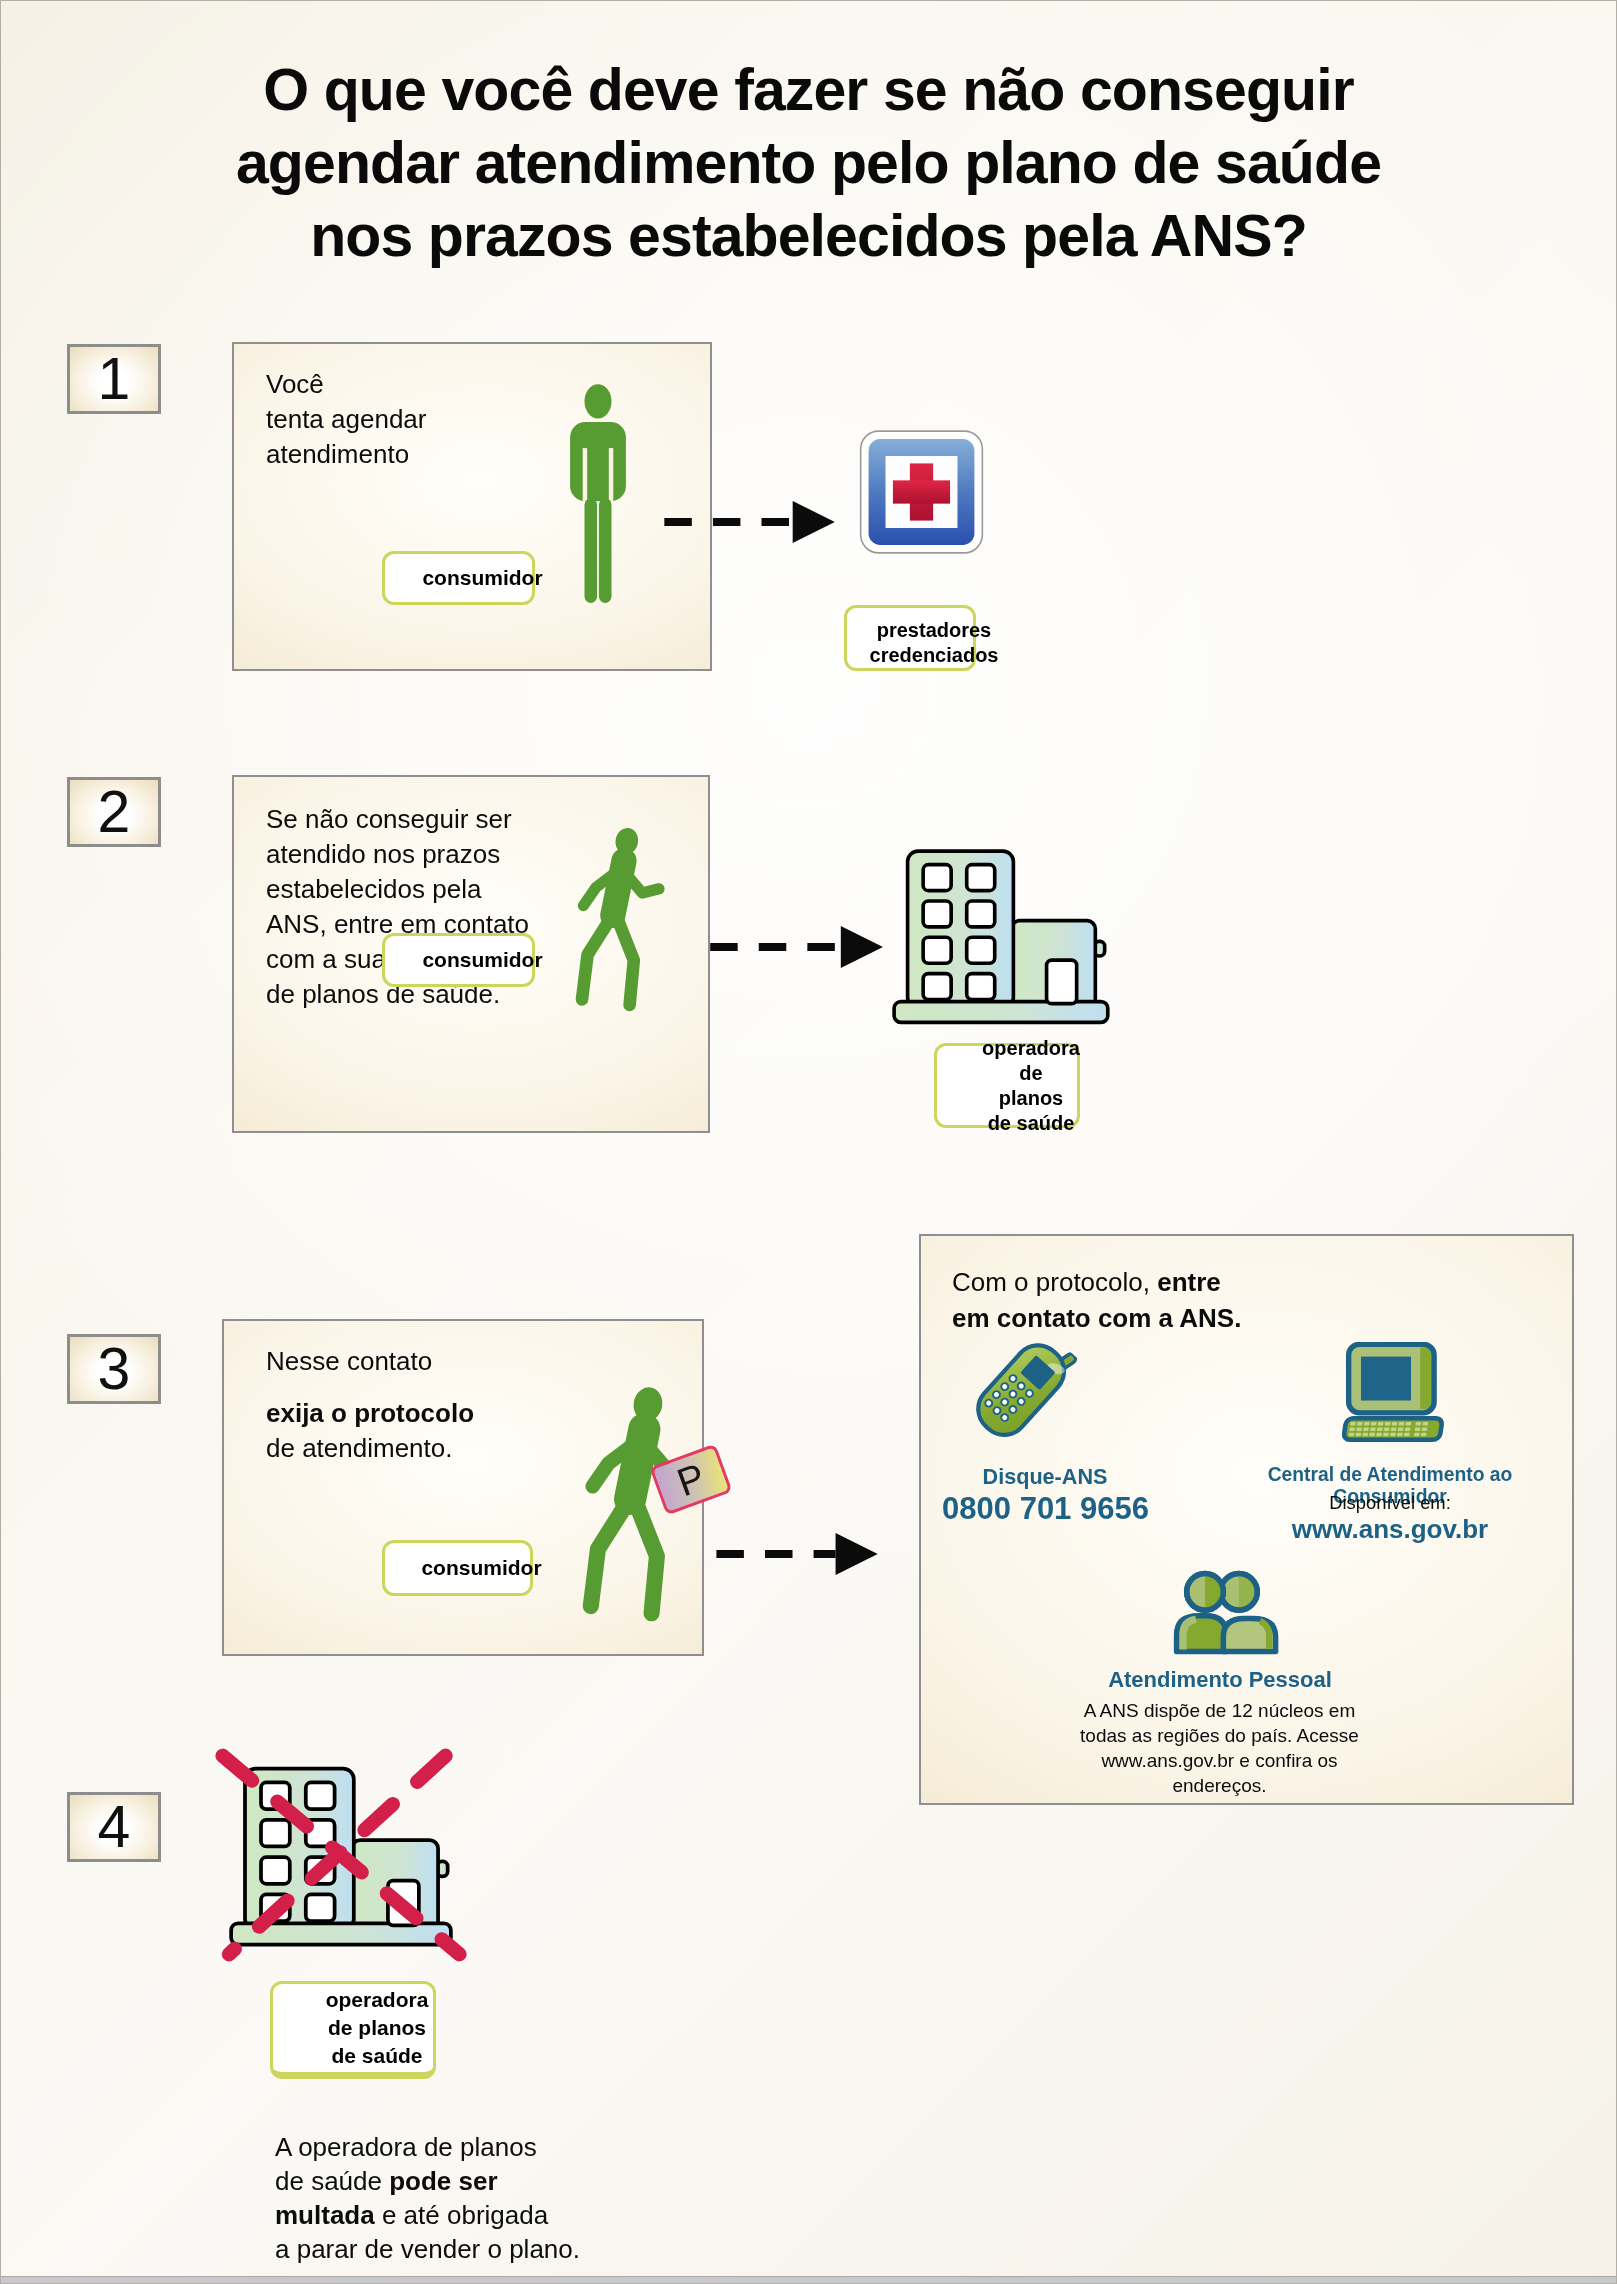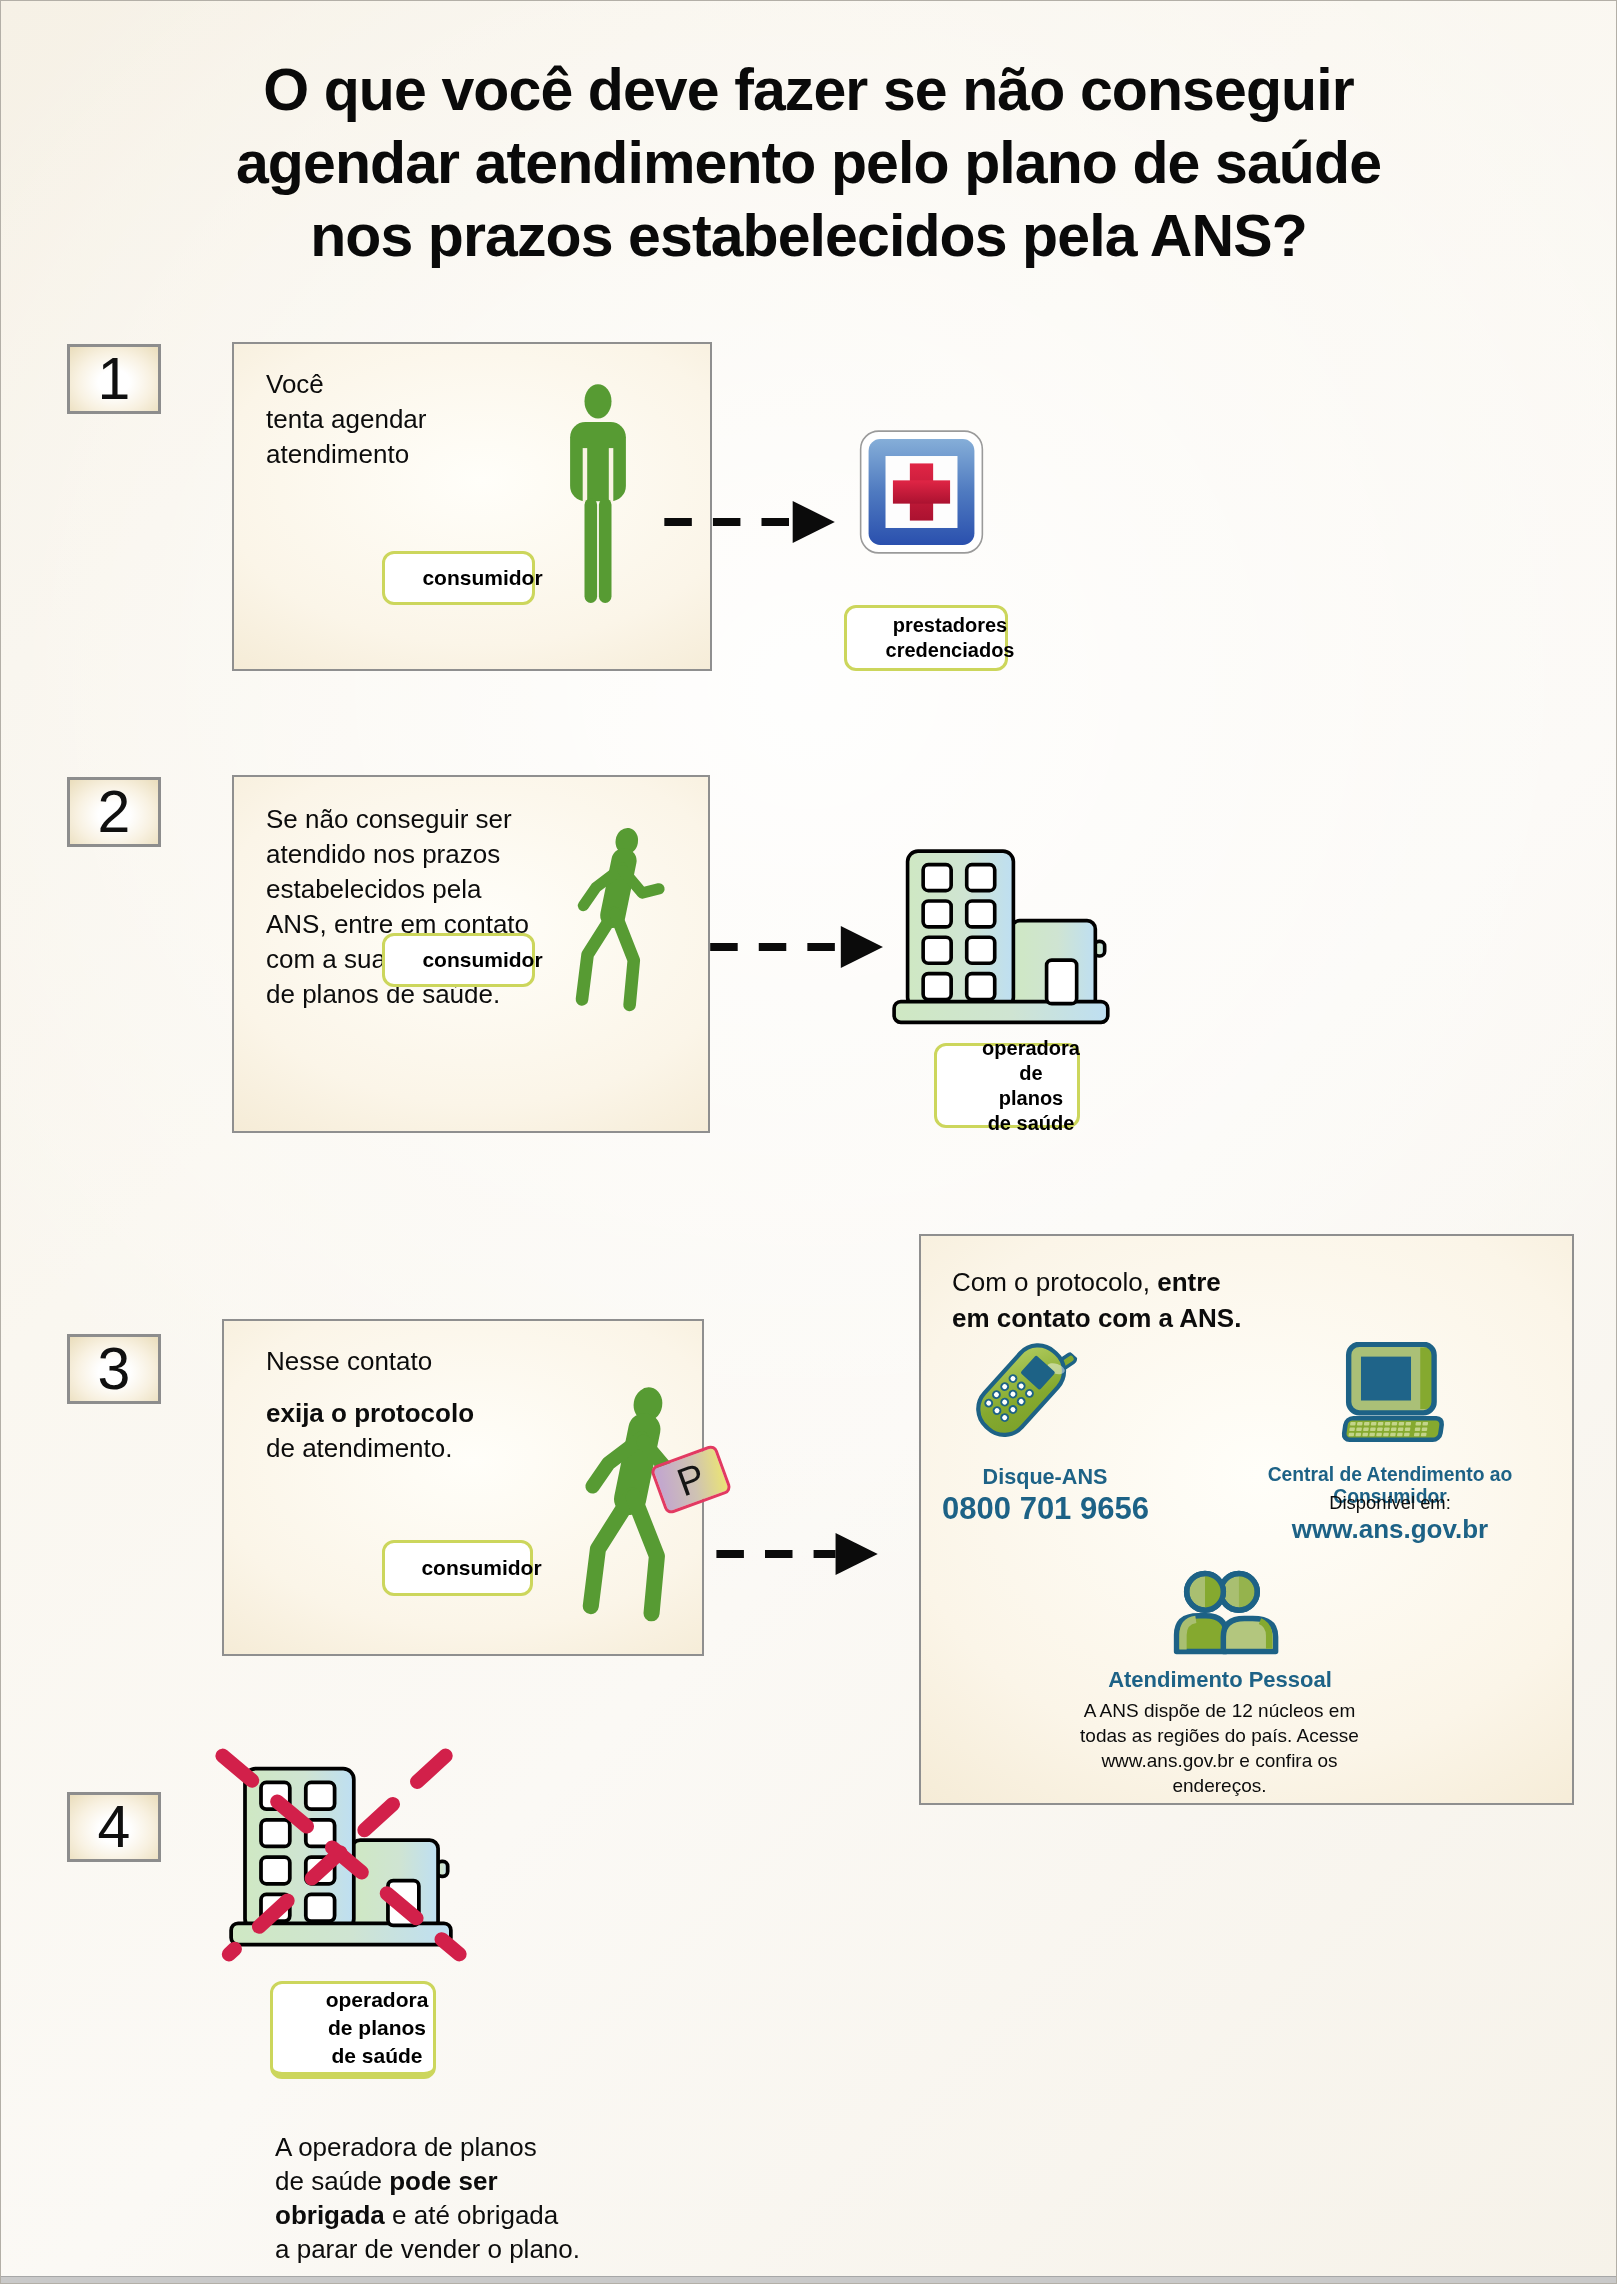--- a/index.html
+++ b/index.html
@@ -92,21 +92,21 @@
           <stop offset="1" stop-color="#ab1230"></stop>
       </linearGradient>
     </defs>
     <rect x="2.5" y="2.5" width="115" height="115" rx="17" fill="#ffffff" stroke="#9a9a9a" stroke-width="1.5"></rect>
     <rect x="10" y="10" width="100" height="100" rx="11" fill="url(#crossFrame)"></rect>
     <rect x="26" y="26" width="68" height="68" fill="#fdfdfd"></rect>
     <rect x="49" y="33" width="22" height="54" fill="url(#crossRed)"></rect>
     <rect x="33" y="49" width="54" height="22" fill="url(#crossRed)"></rect>
   </svg>
 
-  <div class="tag tag-small" style="left:843px;top:604px;width:164px;height:66px;">
+  <div class="tag tag-small" style="left:843px;top:604px;width:132px;height:66px;justify-content:flex-end;">
     <div>prestadores</div>
     <div>credenciados</div>
   </div>
 
   <div class="numbox" style="left:66px;top:776px;">
     <span>2</span>
   </div>
 
   <div class="panel" style="left:231px;top:774px;width:478px;height:358px;"></div>
 
@@ -354,19 +354,19 @@
 
   <div class="tag tag-step4" style="left:269px;top:1980px;width:166px;height:98px;">
     <div>operadora</div>
     <div>de planos</div>
     <div>de saúde</div>
   </div>
 
   <div class="steptext" style="left:274px;top:2129px;font-size:26px;line-height:34px;">
     <div>A operadora de planos</div>
     <div><span>de saúde </span><span class="b">pode ser</span></div>
-    <div><span class="b">obrigada</span><span> e até obrigada</span></div>
+    <div><span class="b">multada</span><span> e até obrigada</span></div>
     <div>a parar de vender o plano.</div>
   </div>
 
   <div class="bottom-edge"></div>
 </div>
 
 
 </body></html>

